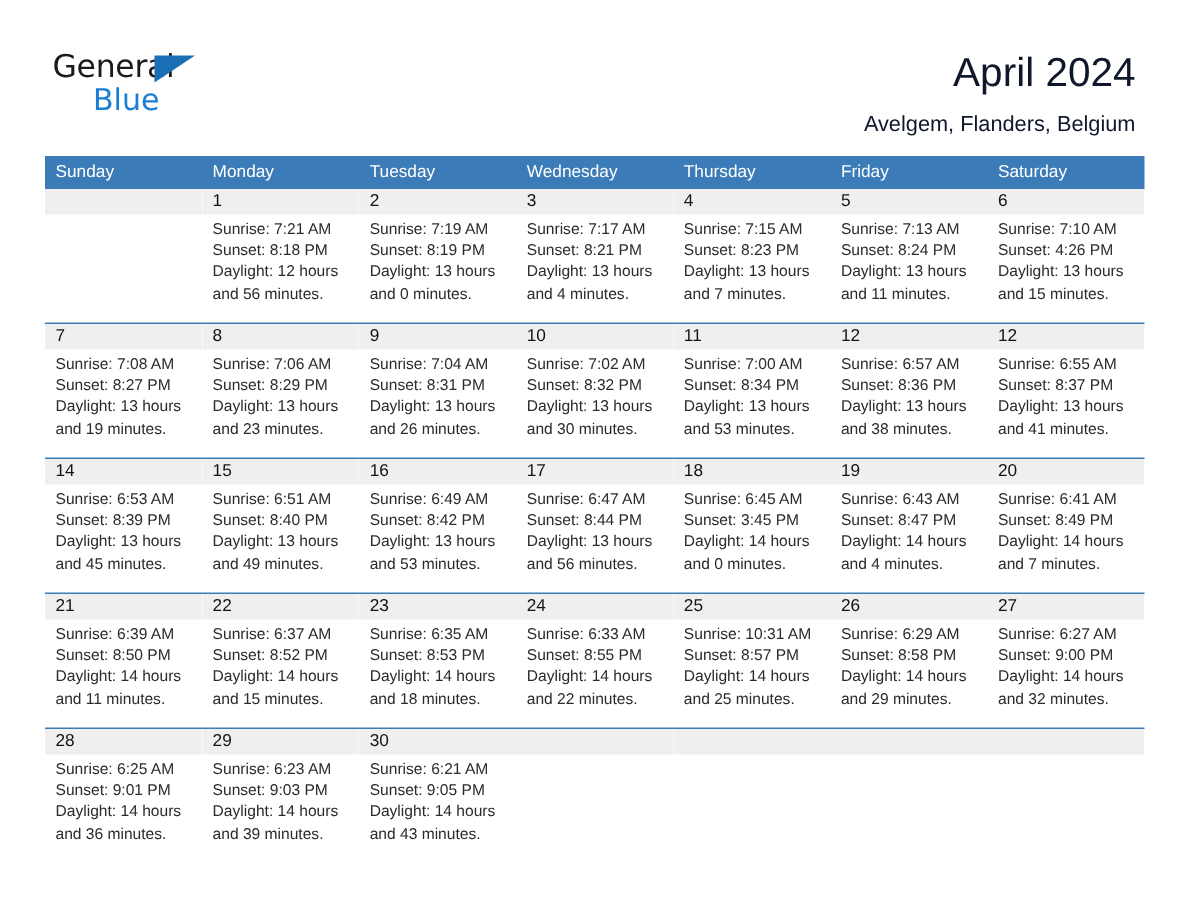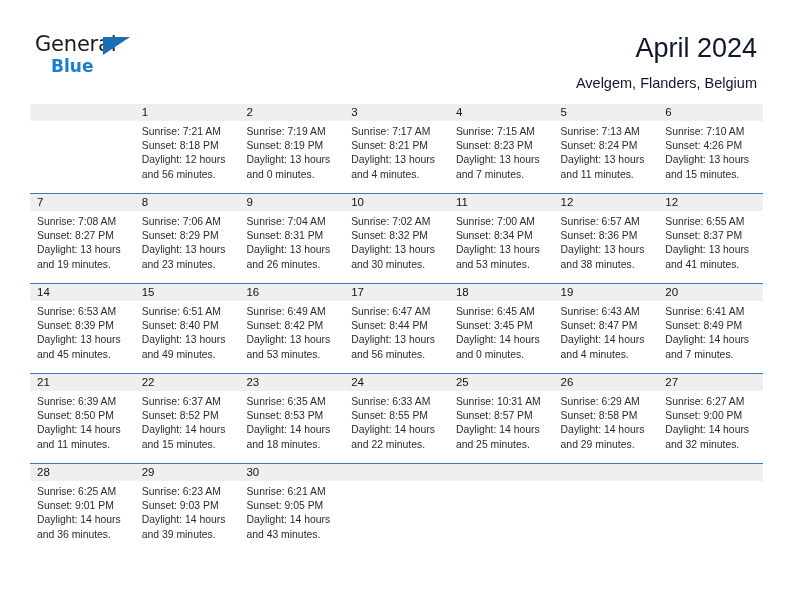--- a/index.html
+++ b/index.html
@@ -51,27 +51,27 @@
     position: absolute;
     left: 68px;
     top: 4px;
     width: 0;
     height: 0;
     border-left: 27px solid #1a6fb4;
     border-bottom: 18px solid transparent;
   }
   .logo-blue {
     position: absolute;
-    left: 16px;
+    left: 27px;
     top: 22px;
-    font-size: 17px;
+    font-size: 20px;
     color: #1a7fd4;
     line-height: 23px;
     font-family: "DejaVu Sans", sans-serif;
-    font-weight: 700;
+    font-weight: 400;
   }
   .title {
     position: absolute;
     right: 35px;
     top: 33px;
     font-size: 27px;
     color: #0f172a;
     text-align: right;
     line-height: 30px;
     white-space: nowrap;
@@ -161,20 +161,29 @@
       <span class="logo-general">General</span>
       <span class="logo-tri"></span>
       <span class="logo-blue">Blue</span>
     </div>
 
     <div class="title">April 2024</div>
     <div class="subtitle">Avelgem, Flanders, Belgium</div>
   </div>
 
   <div class="calendar">
+    <div class="dow-row" id="dow-row">
+        <div class="dow-cell">Sunday</div>
+        <div class="dow-cell">Monday</div>
+        <div class="dow-cell">Tuesday</div>
+        <div class="dow-cell">Wednesday</div>
+        <div class="dow-cell">Thursday</div>
+        <div class="dow-cell">Friday</div>
+        <div class="dow-cell">Saturday</div>
+      </div>
     <div id="weeks-container">
         <div class="week">
           <div class="week-inner">
             <div class="day-cell empty">
               <div class="day-num"></div>
               <div class="day-body"></div>
             </div>
             <div class="day-cell">
               <div class="day-num">1</div>
               <div class="day-body">

